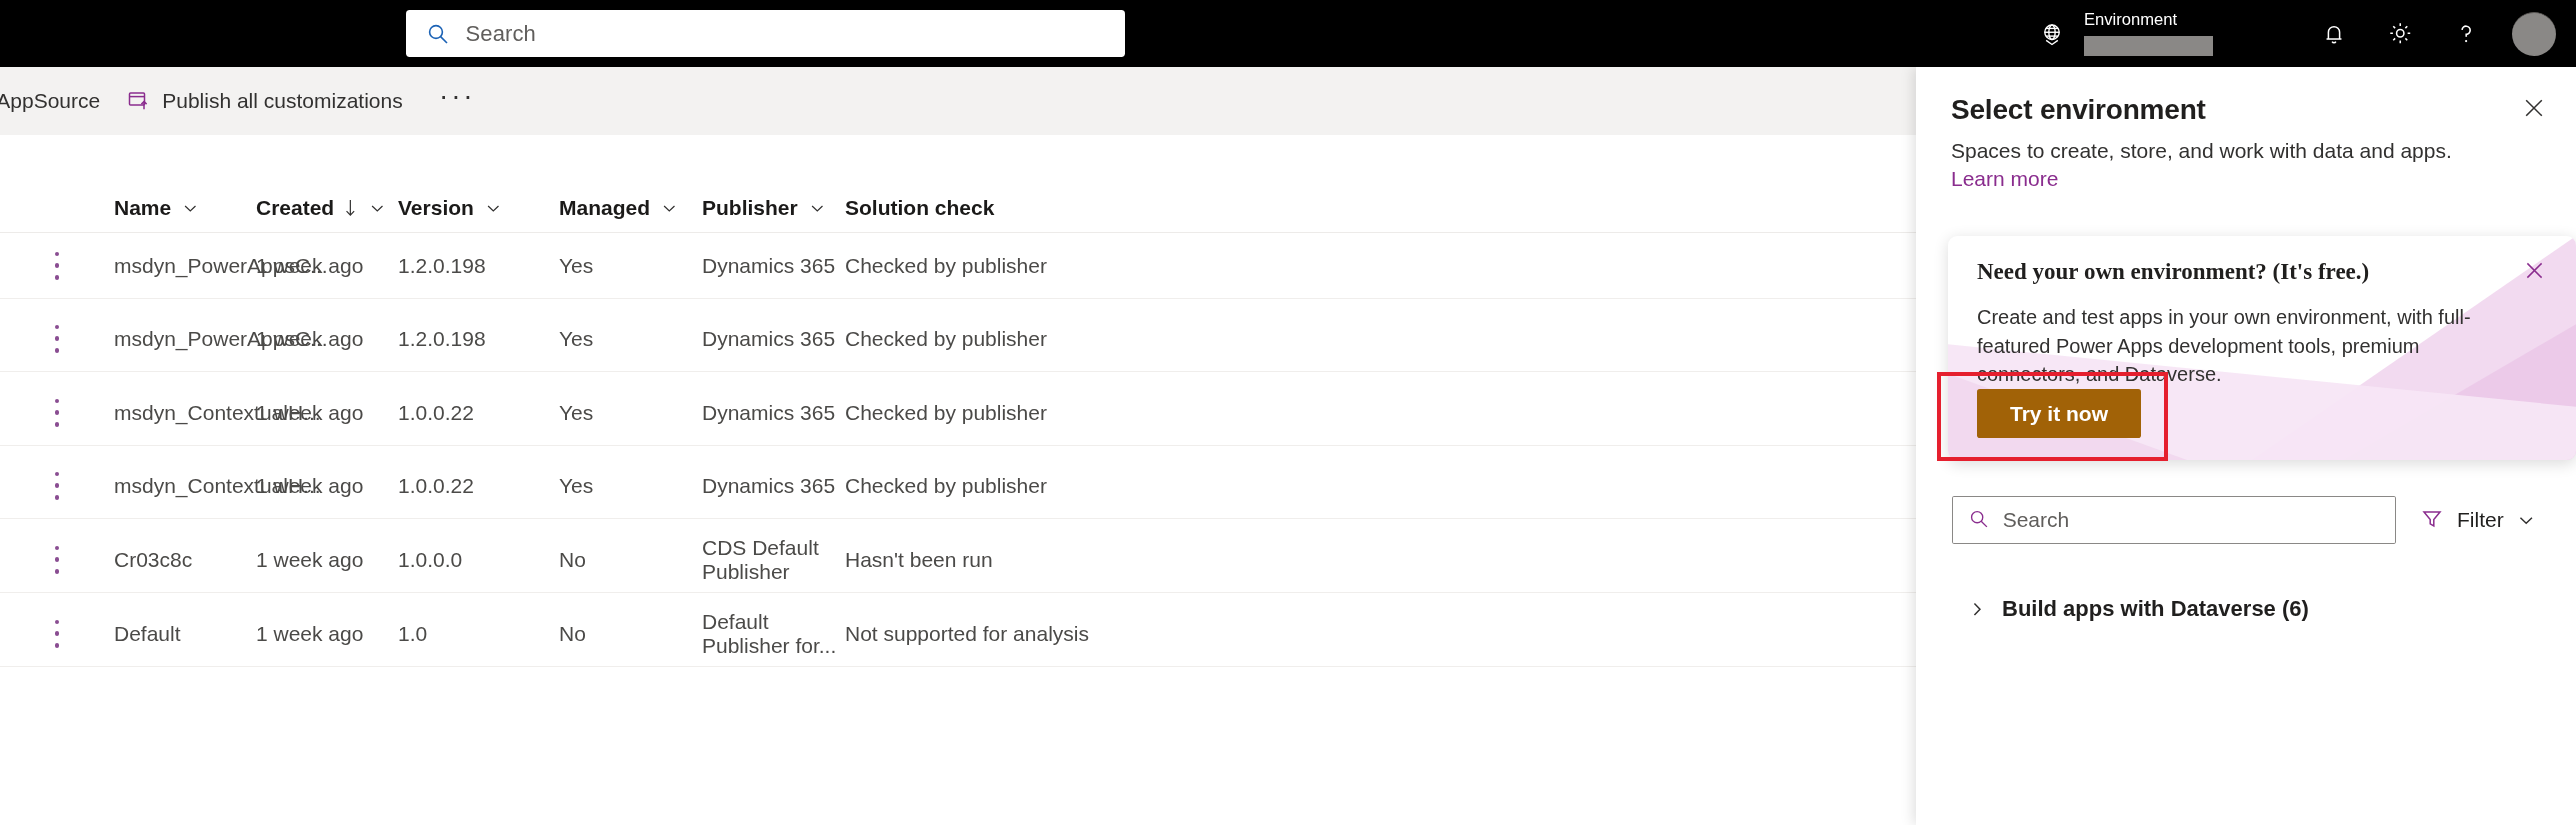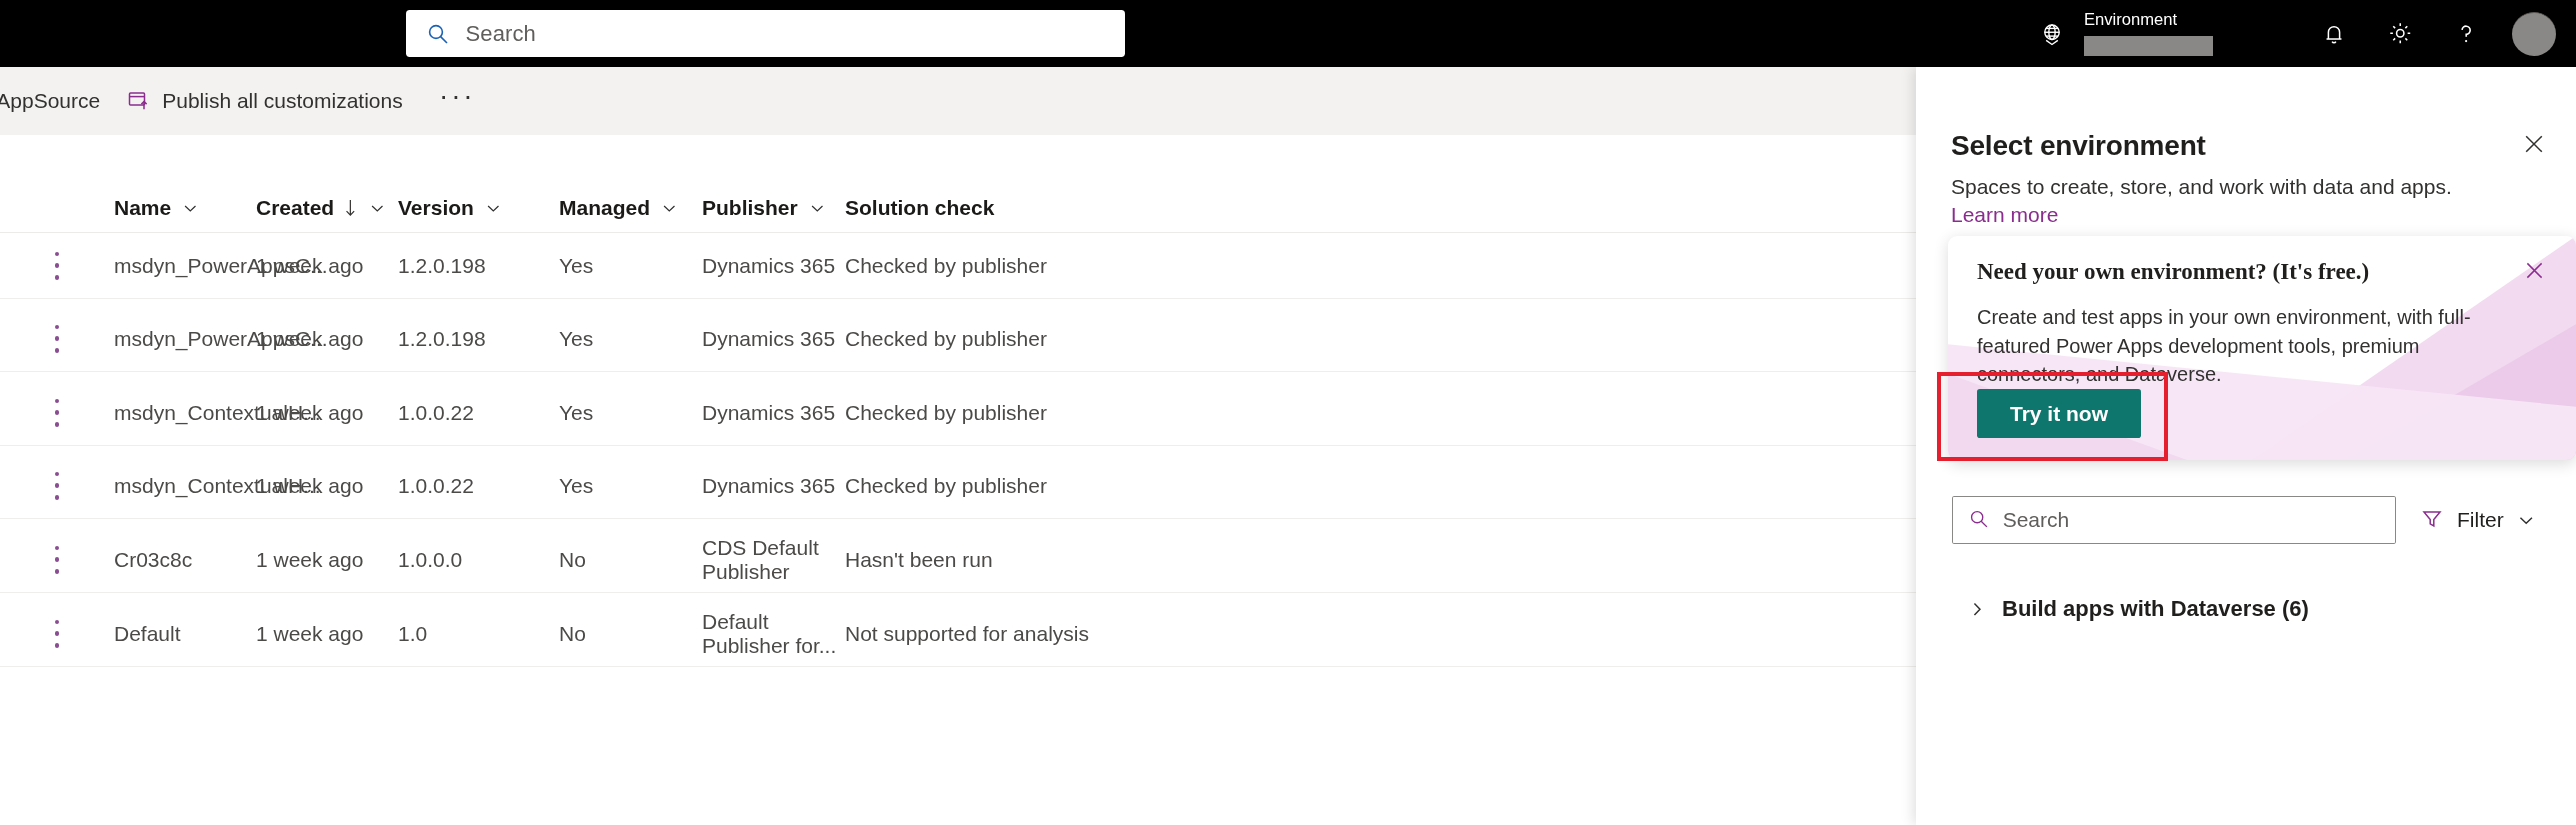--- a/index.html
+++ b/index.html
@@ -113,21 +113,21 @@
   .w-check { width: 276px; }
 
   
   .panel {
     position: absolute; top: 67px; right: 0;
     width: 660px; height: 758px;
     background: #ffffff;
     box-shadow: -2.8px 0 13px rgba(0,0,0,.13);
     overflow: hidden;
   }
-  .panel-head { position: relative; padding: 27px 28px 0 35px; margin-top: 36px; }
+  .panel-head { position: relative; padding: 27px 28px 0 35px; }
   .panel-title { font-size: 28px; font-weight: bold; color: #201f1e; letter-spacing: -0.2px;}
   .panel-sub { margin-top: 11px; font-size: 21px; color: #323130; line-height: 28px; }
   .panel-link { font-size: 21px; color: #8a2d8e; cursor: pointer; line-height: 28px; }
   .panel-close {
     position: absolute; top: 24px; right: 24px;
     width: 37px; height: 37px; display:flex; align-items:center; justify-content:center;
     cursor: pointer;
   }
 
   
@@ -143,21 +143,21 @@
   .callout-body { position: relative; padding: 23px 28px 0 29px; }
   .callout-title { font-size: 23px; font-weight: bold; color: #201f1e; font-family: Liberation Serif, serif; }
   .callout-text { margin-top: 18.4px; font-size: 20px; line-height: 28.5px; color: #323130; width: 515px;}
   .callout-close {
     position: absolute; top: 18.4px; right: 24px;
     width: 35px; height: 35px; display:flex; align-items:center; justify-content:center;
     cursor: pointer; z-index: 3;
   }
   .try-btn {
     position: absolute; left: 29px; top: 153px;
-    background: #0f766e; color: #ffffff;
+    background: #a16207; color: #ffffff;
     border: none; border-radius: 2.8px;
     font-family: "Liberation Sans", sans-serif;
     font-size: 21px; font-weight: bold;
     padding: 0 33px; height: 49px;
     cursor: pointer; z-index: 2;
   }
   .highlight-box {
     position: absolute; left: 1937px; top: 372px;
     width: 231px; height: 89px;
     border: 4.6px solid #e51f2e;

